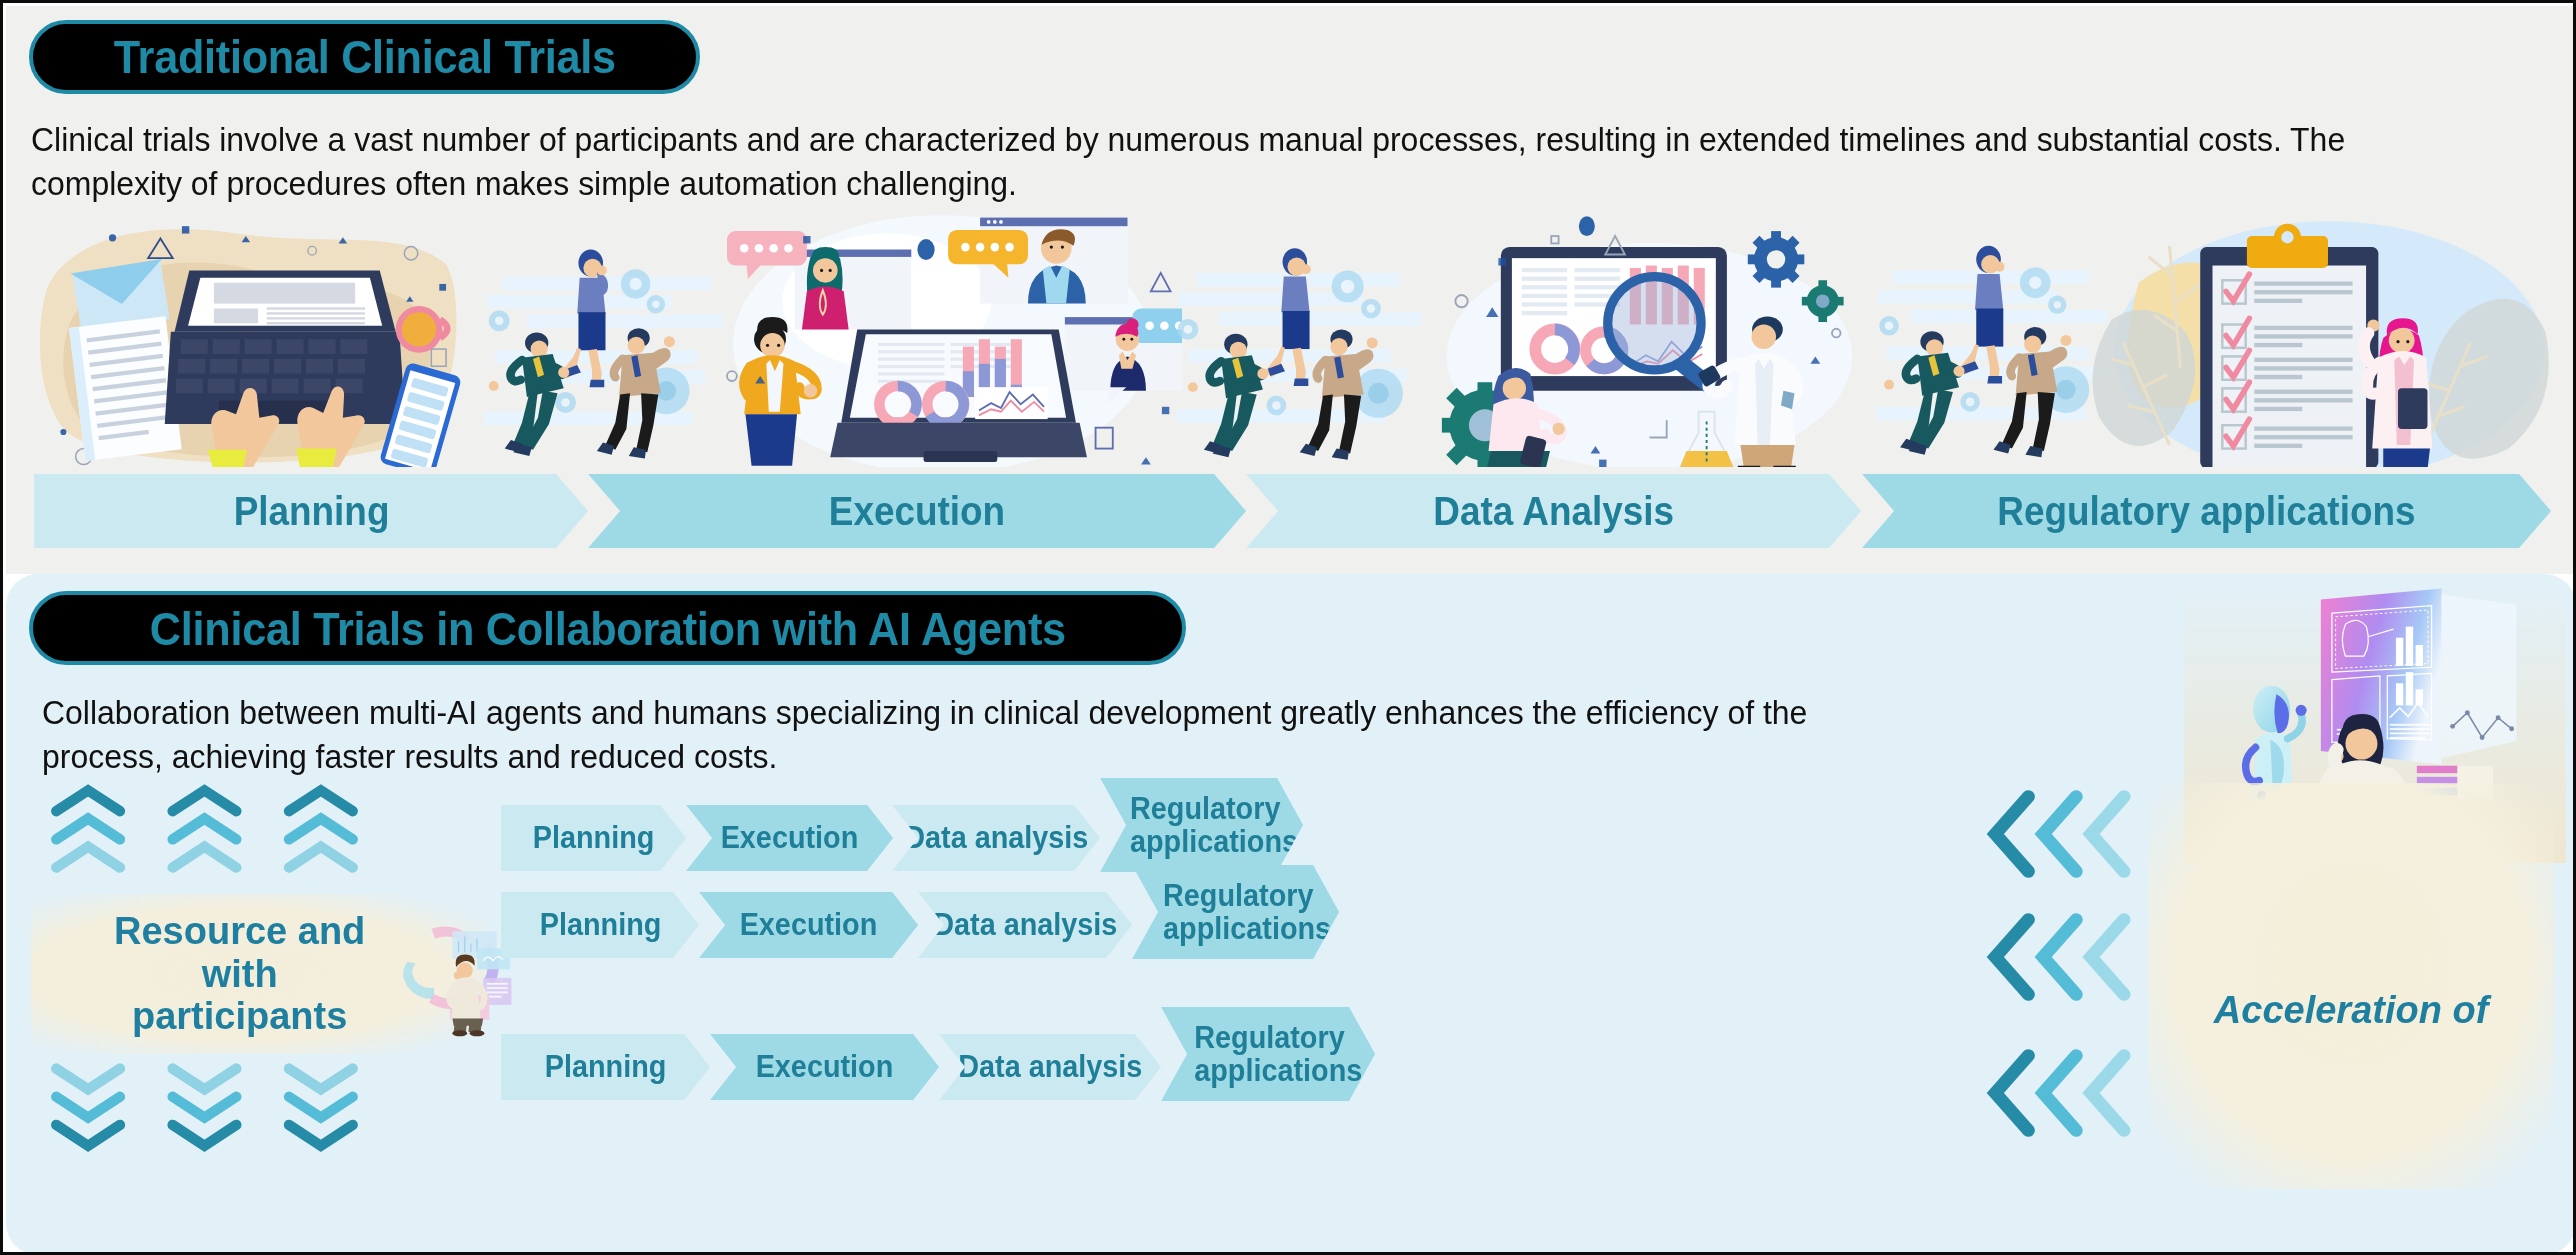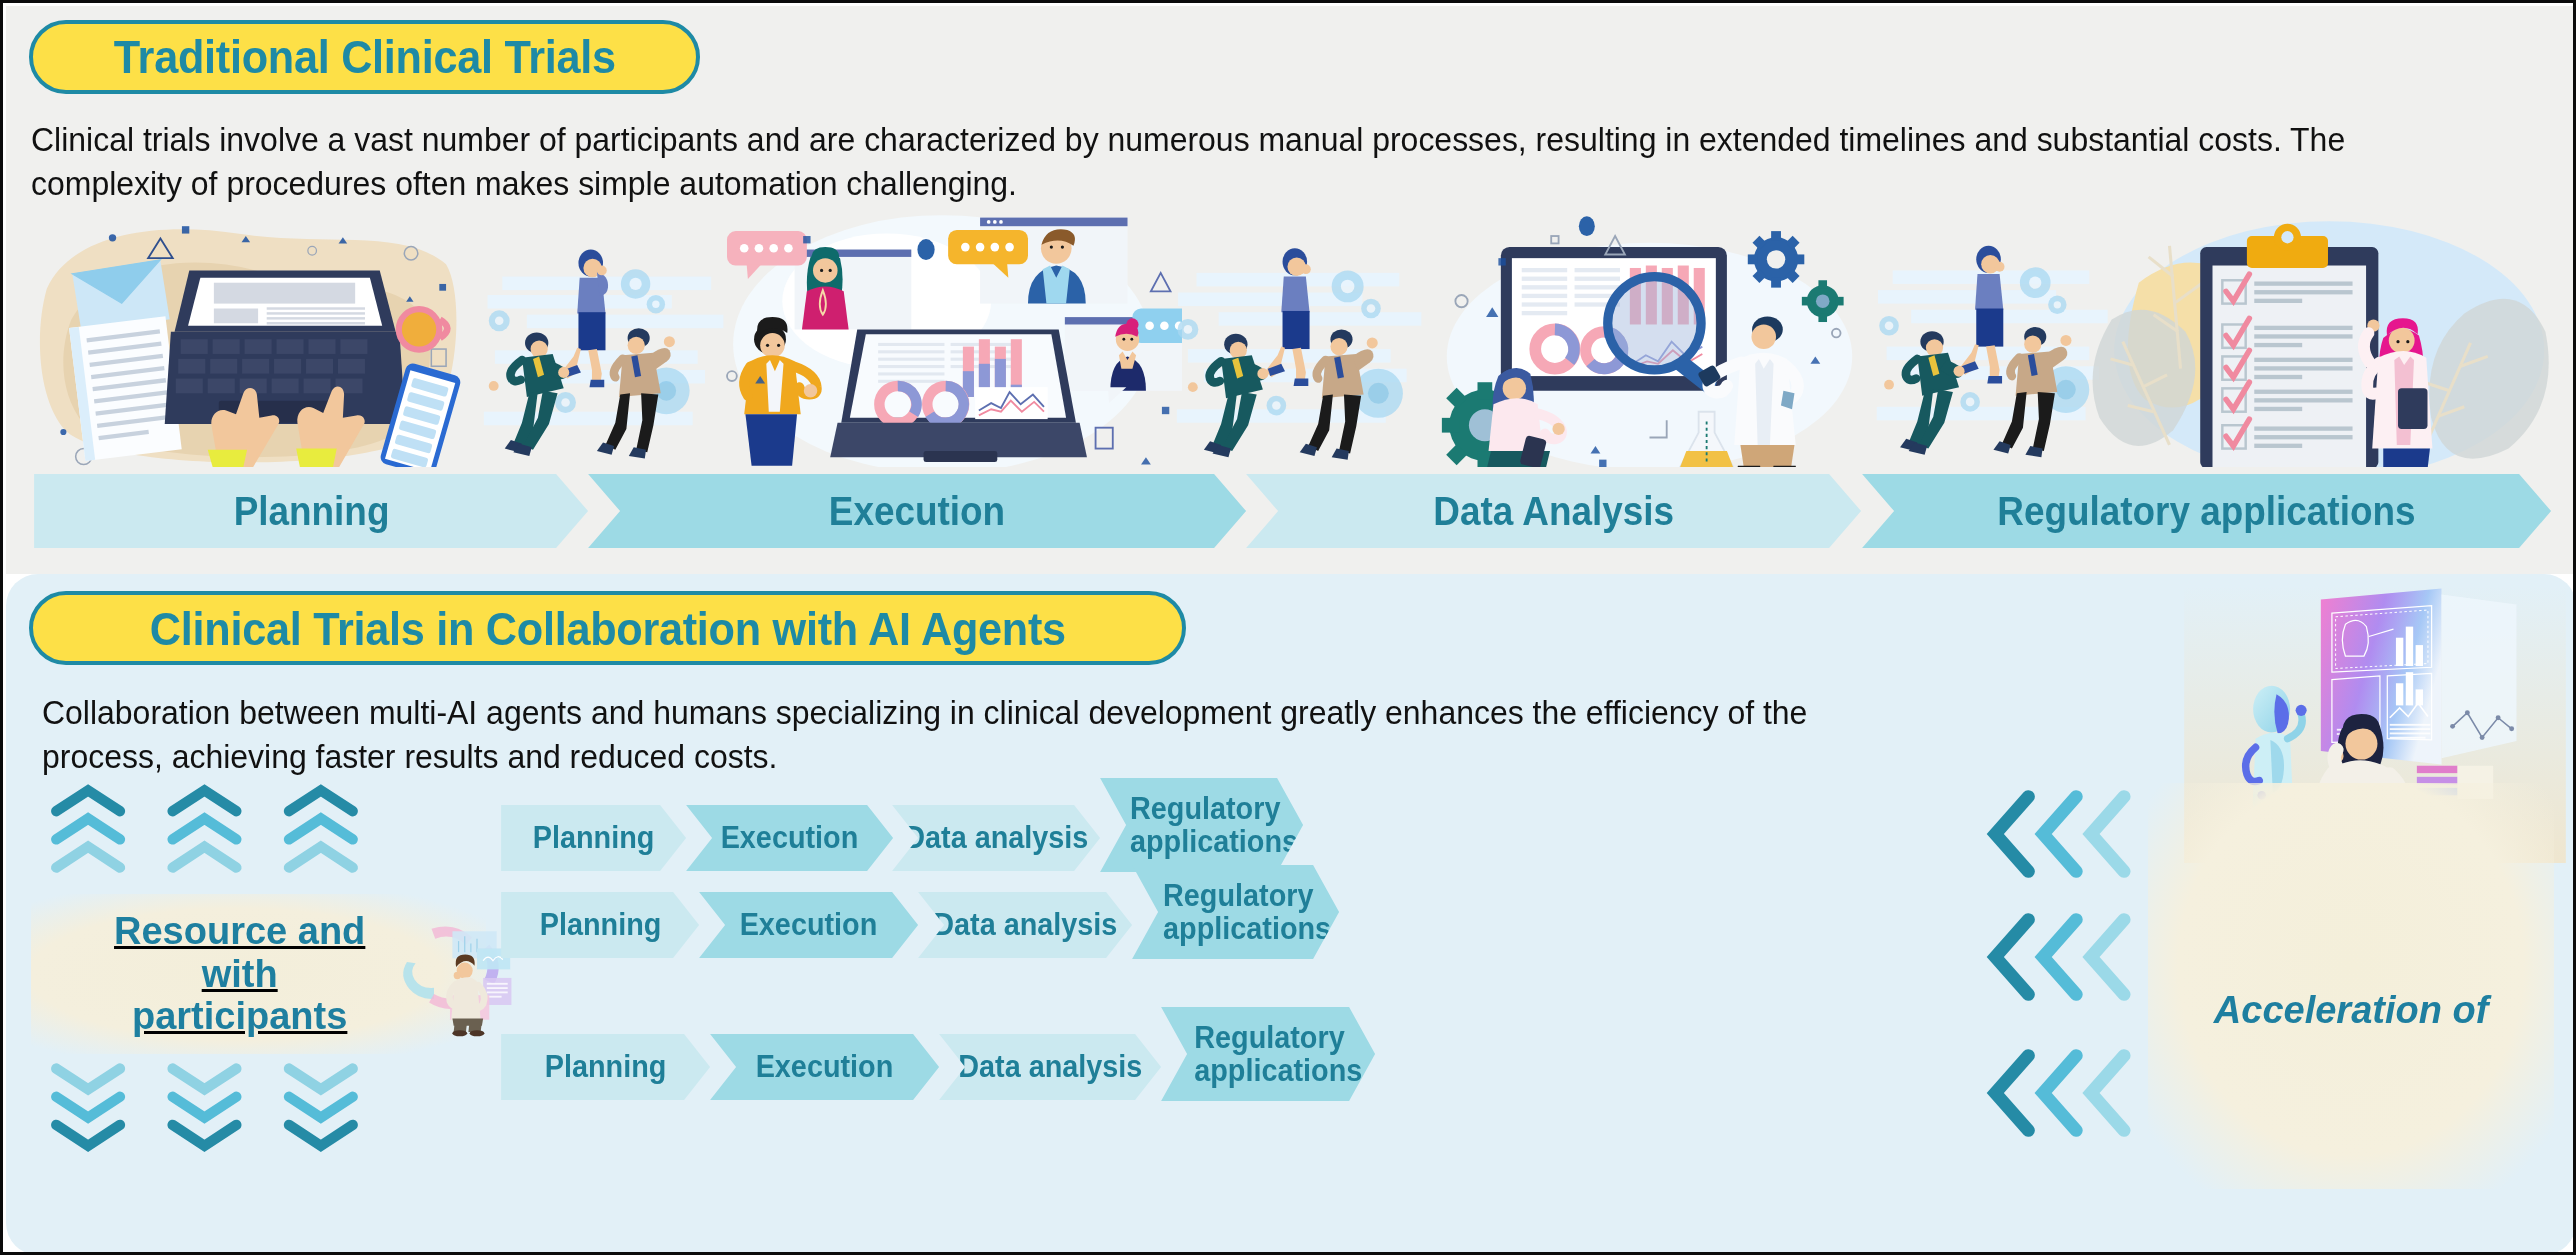--- a/index.html
+++ b/index.html
@@ -24,21 +24,21 @@
   }
   .sec-bottom{
     position:absolute;left:3.1px;top:571px;width:2570px;height:681px;
     background:#e2f0f7;
     box-sizing:border-box;
     border-radius:32px;
   }
 
   .pill{
     position:absolute;
-    background:#fde047;
+    background:#000000;
     border:4.3px solid #1e8aa5;
     border-radius:55px;
     display:flex;align-items:center;justify-content:center;
     box-sizing:border-box;
   }
   .pill-txt{
     color:#1e8aa5;
     font-weight:bold;
     letter-spacing:-0.3px;
     white-space:nowrap;
@@ -91,21 +91,21 @@
   .cl-first{clip-path:polygon(0 0,calc(100% - 32px) 0,100% 50%,calc(100% - 32px) 100%,0 100%);}
   .cl-mid{clip-path:polygon(0 0,calc(100% - 32px) 0,100% 50%,calc(100% - 32px) 100%,0 100%,32px 50%);}
 
   
   .chv-col{position:absolute;}
 
   
   #resource-box{
     position:absolute;left:24.6px;top:920px;width:455px;height:160px;
     background:radial-gradient(ellipse at 45% 50%, #f3eeda 0%, #f4efdd 58%, rgba(244,239,221,0) 86%);
-    display:flex;align-items:center;justify-content:center;text-decoration:underline;
+    display:flex;align-items:center;justify-content:center;
   }
   #resource-label{
     color:#1e7fa0;font-weight:bold;font-size:38px;line-height:1.12;
     text-align:center;width:345px;margin-left:-37px;
   }
   #resource-illo{position:absolute;left:360px;top:19.7px;width:129px;height:123px;}
 
   
   .row{position:absolute;height:66px;}
   .rchev{

